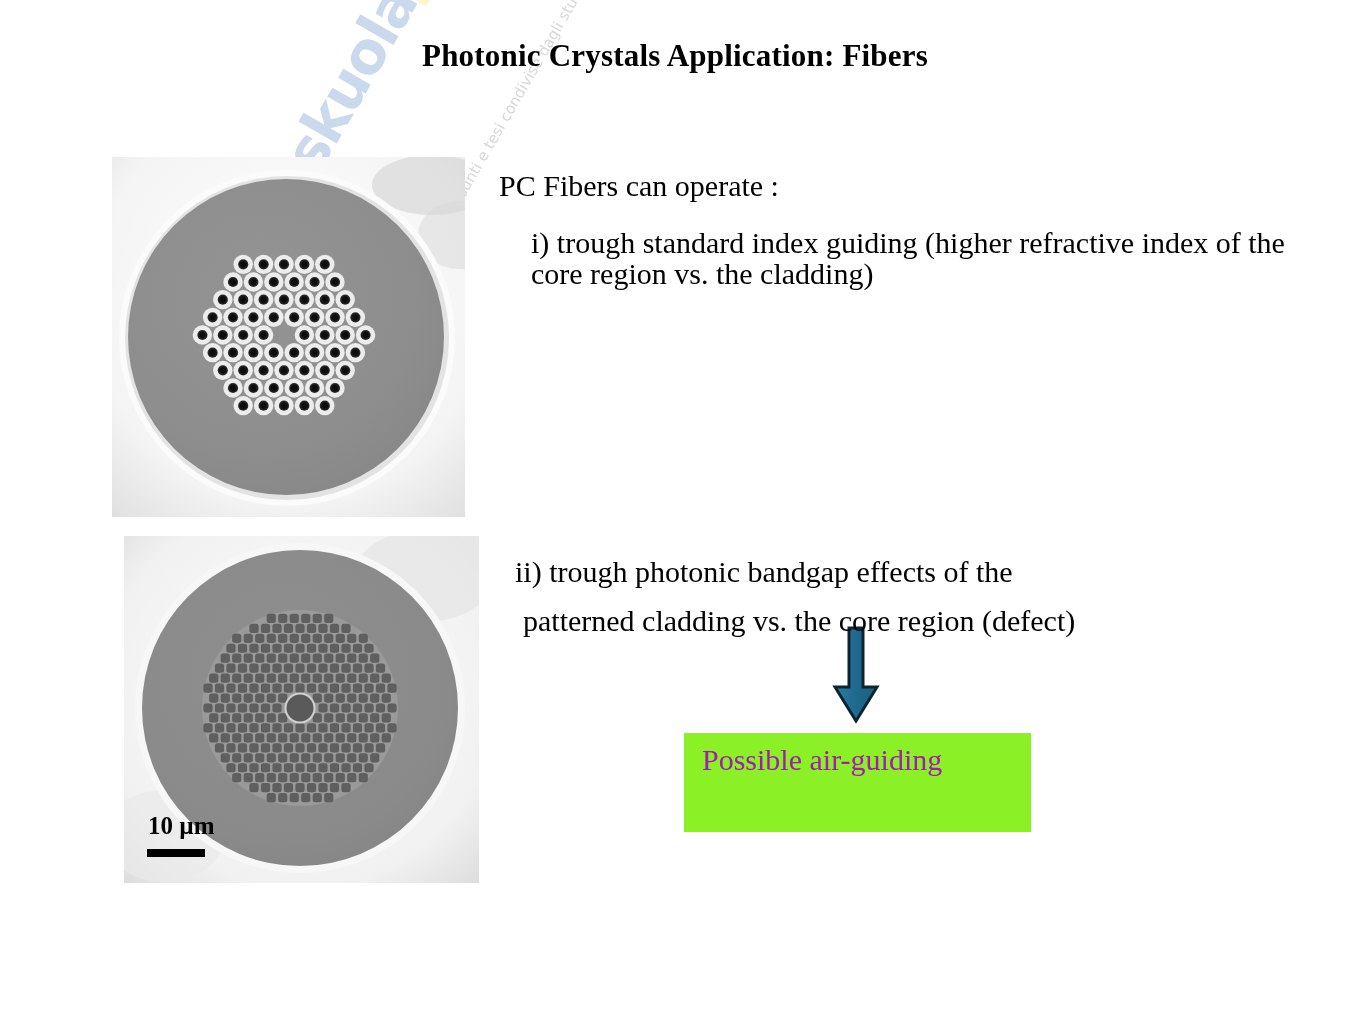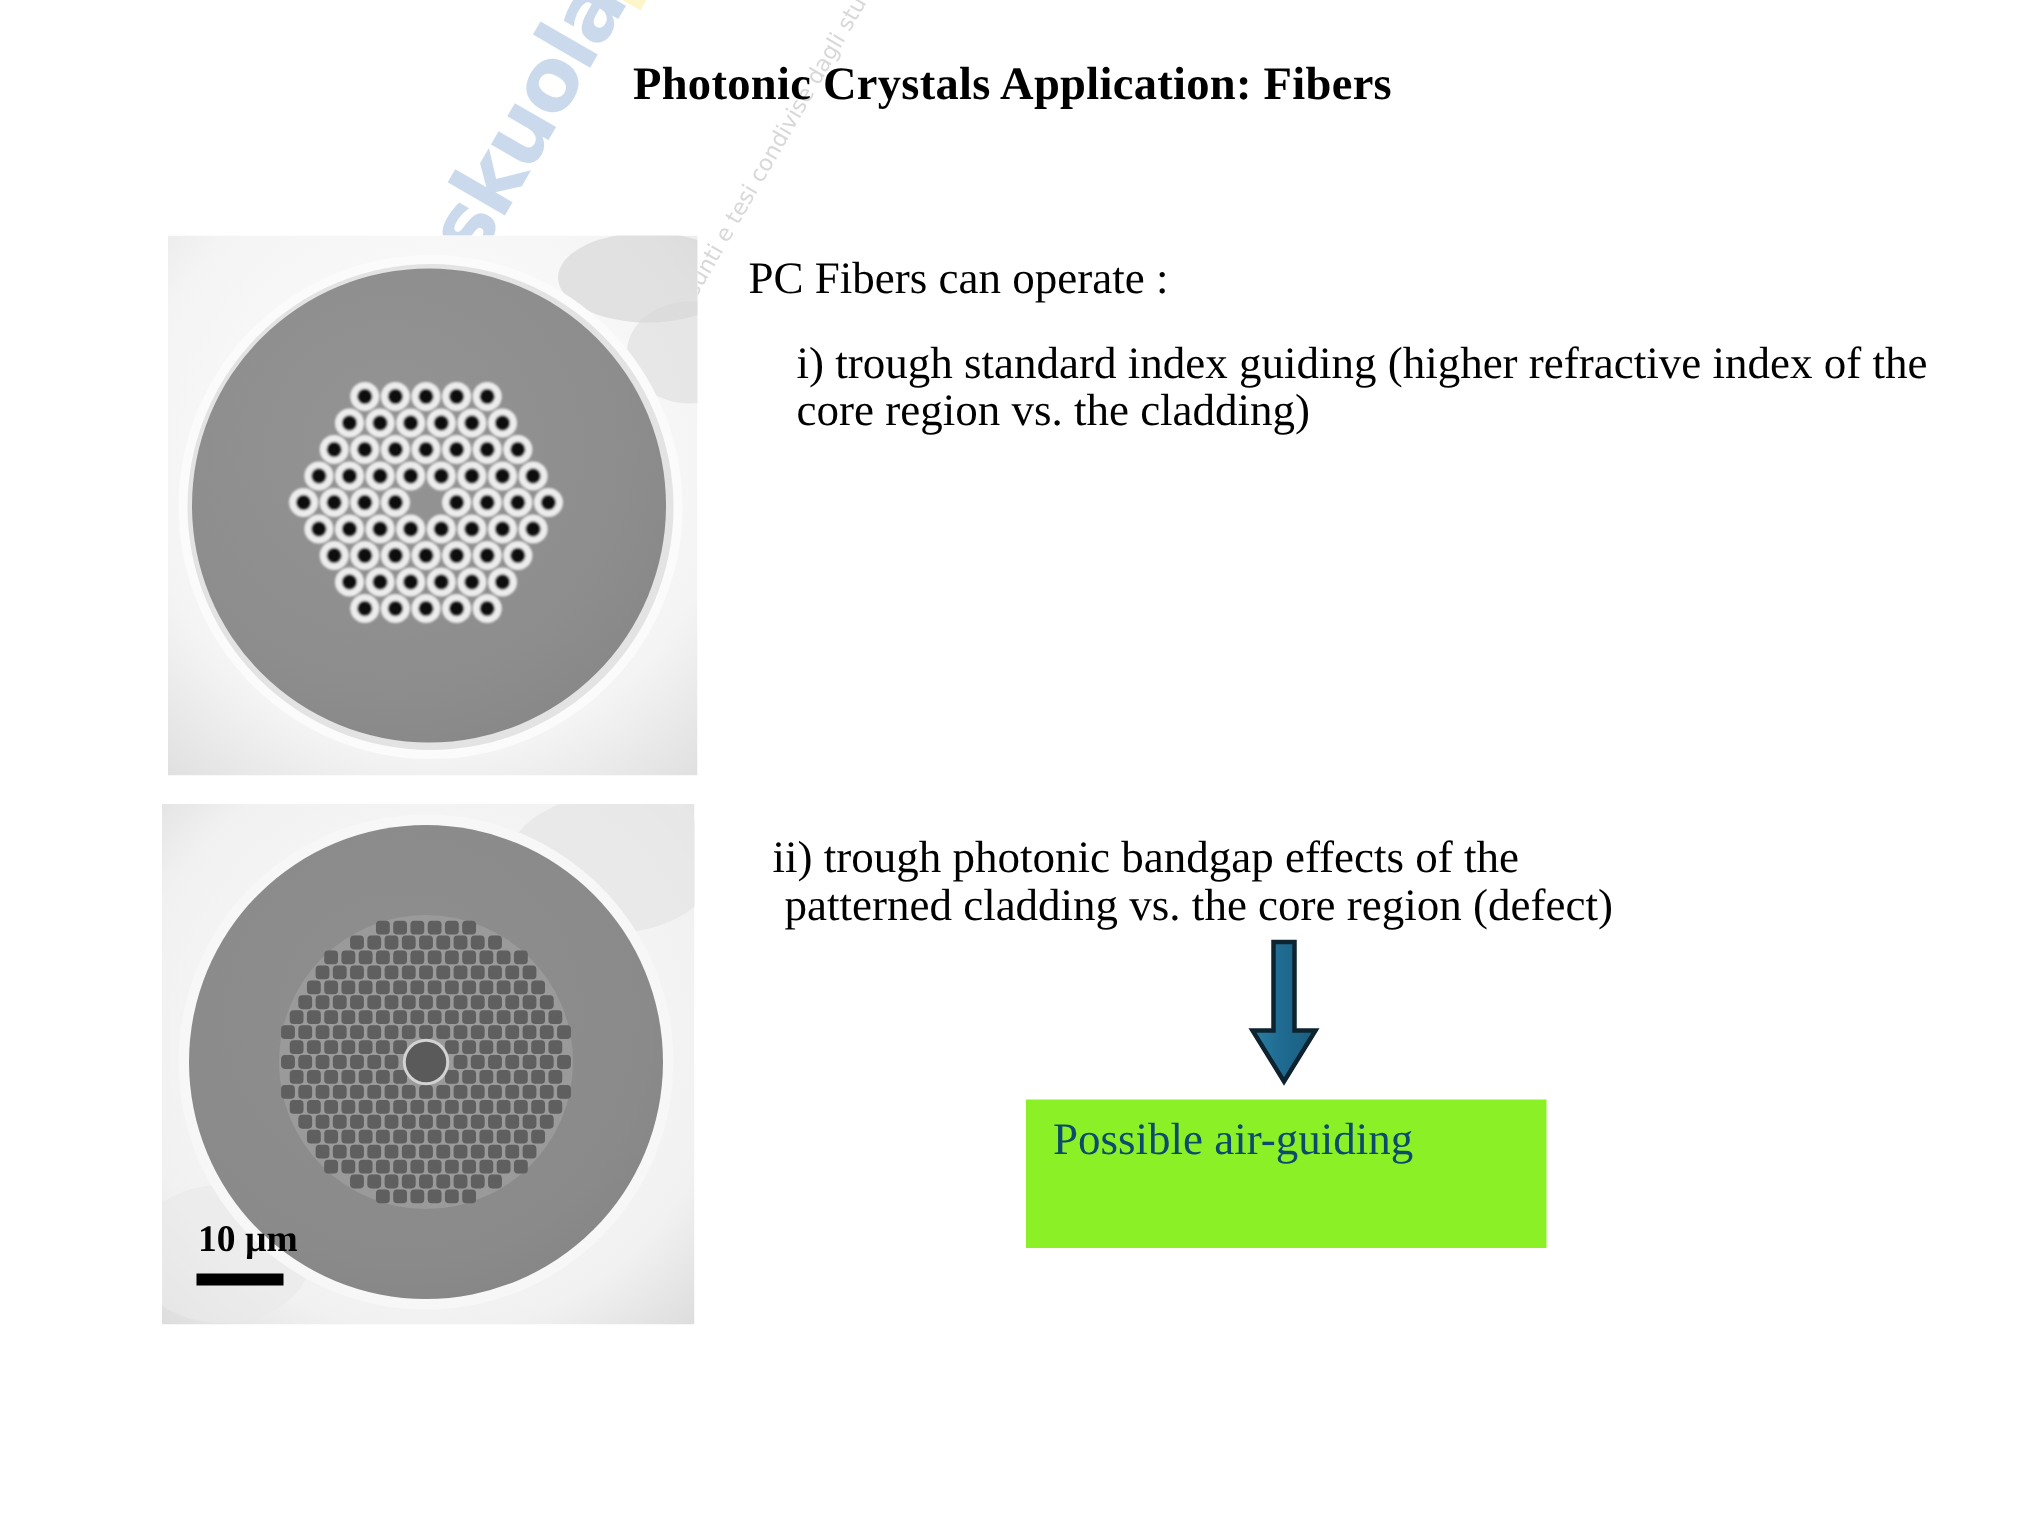--- a/index.html
+++ b/index.html
@@ -77,38 +77,38 @@
     background: #ffffff;
     z-index: 8;
   }
   #fiber-figure-index-guiding {
     left: 112px;
     top: 157px;
     width: 353px;
     height: 360px;
   }
   #fiber-figure-bandgap {
-    left: 108px;
+    left: 124px;
     top: 536px;
     width: 355px;
     height: 347px;
   }
   .figure svg { display: block; width: 100%; height: 100%; }
 
   
   .body-text {
     position: absolute;
     z-index: 10;
     font-size: 30px;
     line-height: 1.0;
   }
   #text-intro   { left: 499px; top: 171px; width: 770px; }
   #text-point-i { left: 499px; top: 228px; width: 762px; line-height: 1.02; margin-left: 32px; }
   #text-point-ii{ left: 515px; top: 556px; width: 720px; line-height: 1.05; }
-  #text-point-ii .ind { display: block; padding-left: 8px; }
+  #text-point-ii .ind { display: block; padding-left: 8px; margin-top: 17px; }
 
   
   #down-arrow {
     position: absolute;
     left: 829px;
     top: 625px;
     width: 54px;
     height: 100px;
     z-index: 9;
   }
@@ -593,15 +593,15 @@
       <linearGradient id="arrGrad" x1="0" y1="0" x2="1" y2="0">
         <stop offset="0%" stop-color="#2b7ea3"></stop>
         <stop offset="45%" stop-color="#1f6b91"></stop>
         <stop offset="100%" stop-color="#1b5e80"></stop>
       </linearGradient>
     </defs>
     <path d="M20,3 L34,3 L34,62 L48,62 L27,96 L6,62 L20,62 Z" fill="url(#arrGrad)" stroke="#0d2430" stroke-width="3" stroke-linejoin="miter"></path>
   </svg>
 </div>
 
-<div id="callout-air-guiding" style="background: rgb(140, 240, 39); color: #0c4a6e;">
+<div id="callout-air-guiding" style="background: rgb(140, 240, 39); color: #a21caf;">
   <div>Possible air-guiding</div>
 </div>
 
 </body></html>

